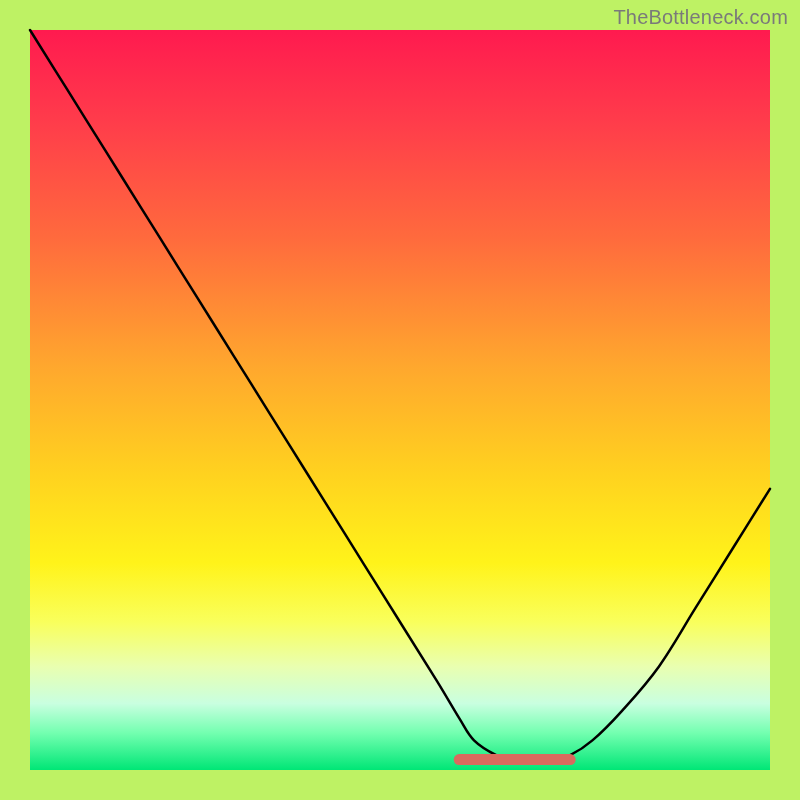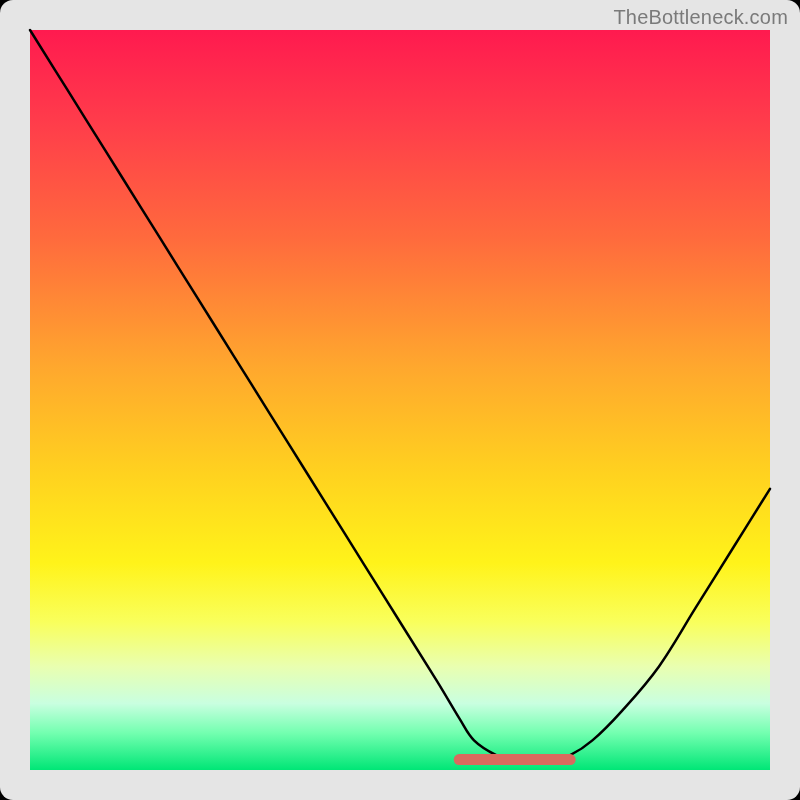--- a/index.html
+++ b/index.html
@@ -10,22 +10,21 @@
     background: #000;
     overflow: hidden;
     font-family: Arial, Helvetica, sans-serif;
   }
   .frame {
     position: absolute;
     top: 0;
     left: 0;
     width: 800px;
     height: 800px;
-    background: #e5e5e5;
-    border-radius: 13px;
+    background: #bef264;
   }
   .watermark {
     position: absolute;
     top: 6px;
     right: 12px;
     color: #7a7a7a;
     font-size: 20px;
     font-weight: 500;
     letter-spacing: 0.2px;
     z-index: 10;

